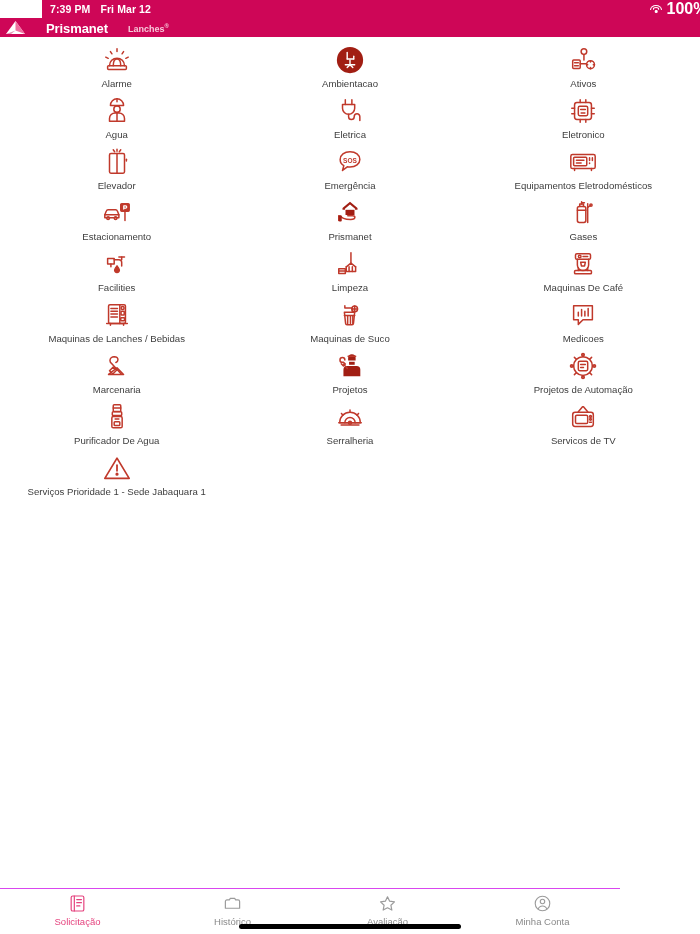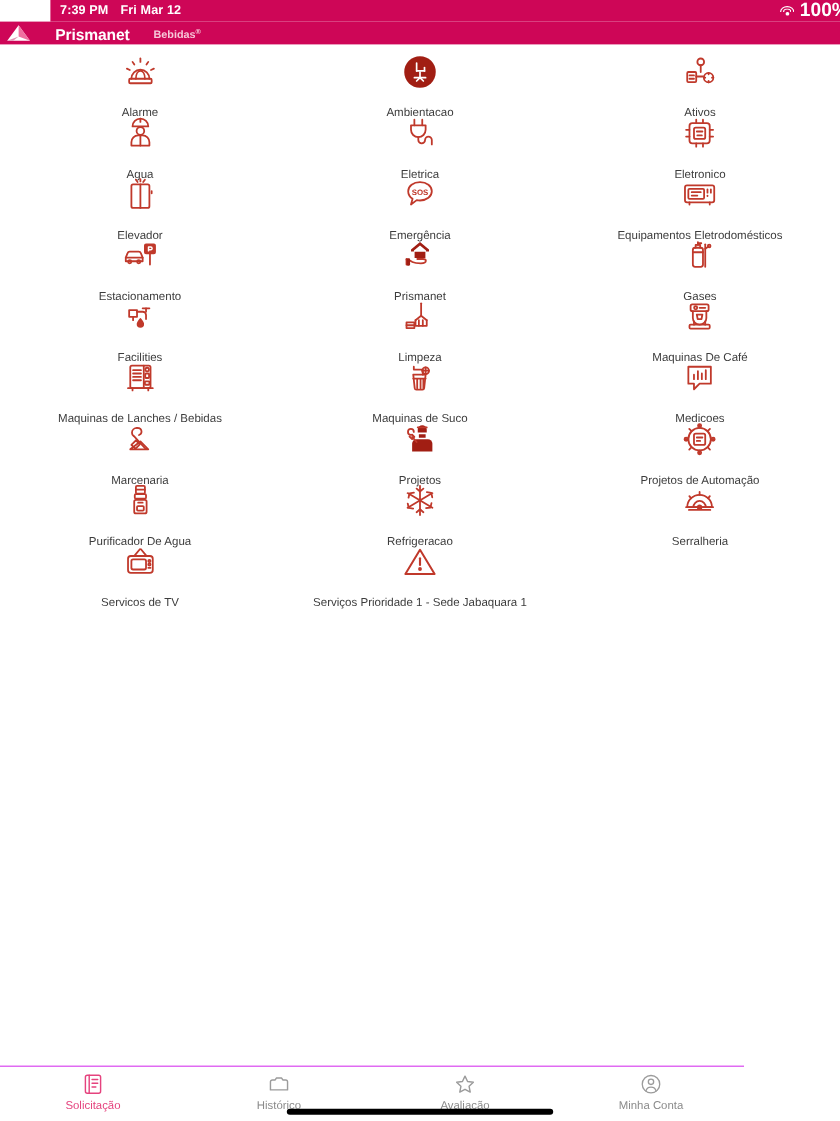--- a/index.html
+++ b/index.html
@@ -52,21 +52,21 @@
     align-content:start;
     padding-top: 8px;
   }
   .tile {
     display:flex; flex-direction:column; align-items:center; justify-content:flex-start;
     cursor:pointer; user-select:none;
   }
   .tile .ico { height:30px; display:flex; align-items:center; justify-content:center; }
   .tile .ico svg { display:block; }
   .tile .lbl {
-    margin-top:15px; font-size:9.6px; color:#3d3d3d; text-align:center;
+    margin-top:4px; font-size:9.6px; color:#3d3d3d; text-align:center;
     line-height:1.1; white-space:nowrap;
     font-family:"Liberation Sans", sans-serif;
   }
 
   
   .tabbar {
     position:absolute; left:0; bottom:0; width:620px; height:46px;
     background:#ffffff; border-top:1px solid #d946ef;
     display:flex; align-items:flex-start; padding-top:4px;
   }
@@ -106,21 +106,21 @@
   <div class="header">
     <div class="brand">
       <span class="brand-mark">
         <svg width="21" height="15" viewBox="0 0 21 15">
           <path d="M10.5 1 L20 14 L1 14 Z" fill="#ffffff"></path>
           <path d="M10.5 1 L20 14 L10.5 10.5 Z" fill="#f06fa0"></path>
           <path d="M1 14 L10.5 10.5 L6 14 Z" fill="#e294b5"></path>
         </svg>
       </span>
       <span class="brand-name">Prismanet</span>
-      <span class="brand-sub"><span>Bebidas</span><sup>®</sup></span>
+      <span class="brand-sub"><span>Lanches</span><sup>®</sup></span>
     </div>
   </div>
 
   <div class="grid" id="service-grid">
       <div class="tile">
         <div class="ico">
           <svg width="30" height="30" viewBox="0 0 32 32">
             <g fill="none" stroke="#C0392B" stroke-width="1.6" stroke-linecap="round" stroke-linejoin="round">
  <path d="M8 22a8 8 0 0 1 16 0"></path>
               <rect x="6" y="22" width="20" height="4" rx="1"></rect>
@@ -443,33 +443,20 @@
               <rect x="13" y="21" width="6" height="4" rx="0.8"></rect>
             </g>
           </svg>
         </div>
         <div class="lbl">Purificador De Agua</div>
       </div>
       <div class="tile">
         <div class="ico">
           <svg width="30" height="30" viewBox="0 0 32 32">
             <g fill="none" stroke="#C0392B" stroke-width="1.6" stroke-linecap="round" stroke-linejoin="round">
- <path d="M16 3v26M5 9.5l22 13M27 9.5l-22 13"></path>
- <path d="M13 5.5l3 2.6 3-2.6M13 26.5l3-2.6 3 2.6"></path>
- <path d="M5.8 13.6l.9-3.9 3.9-.6M26.2 18.4l-.9 3.9-3.9.6"></path>
- <path d="M9.9 23.3l-3.9-.6-.9-3.9M22.1 8.7l3.9.6.9 3.9"></path>
-            </g>
-          </svg>
-        </div>
-        <div class="lbl">Refrigeracao</div>
-      </div>
-      <div class="tile">
-        <div class="ico">
-          <svg width="30" height="30" viewBox="0 0 32 32">
-            <g fill="none" stroke="#C0392B" stroke-width="1.6" stroke-linecap="round" stroke-linejoin="round">
  <path d="M5 22a11 11 0 0 1 22 0z"></path>
               <path d="M10.5 22a5.5 5.5 0 0 1 11 0"></path>
  <circle cx="16" cy="22" r="1.6"></circle>
  <path d="M4 22h24"></path>
               <path d="M6.5 24.5h19"></path>
  <path d="M8.5 14.2l-1.6-2M16 11v-2.5M23.5 14.2l1.6-2"></path>
             </g>
           </svg>
         </div>
         <div class="lbl">Serralheria</div>

